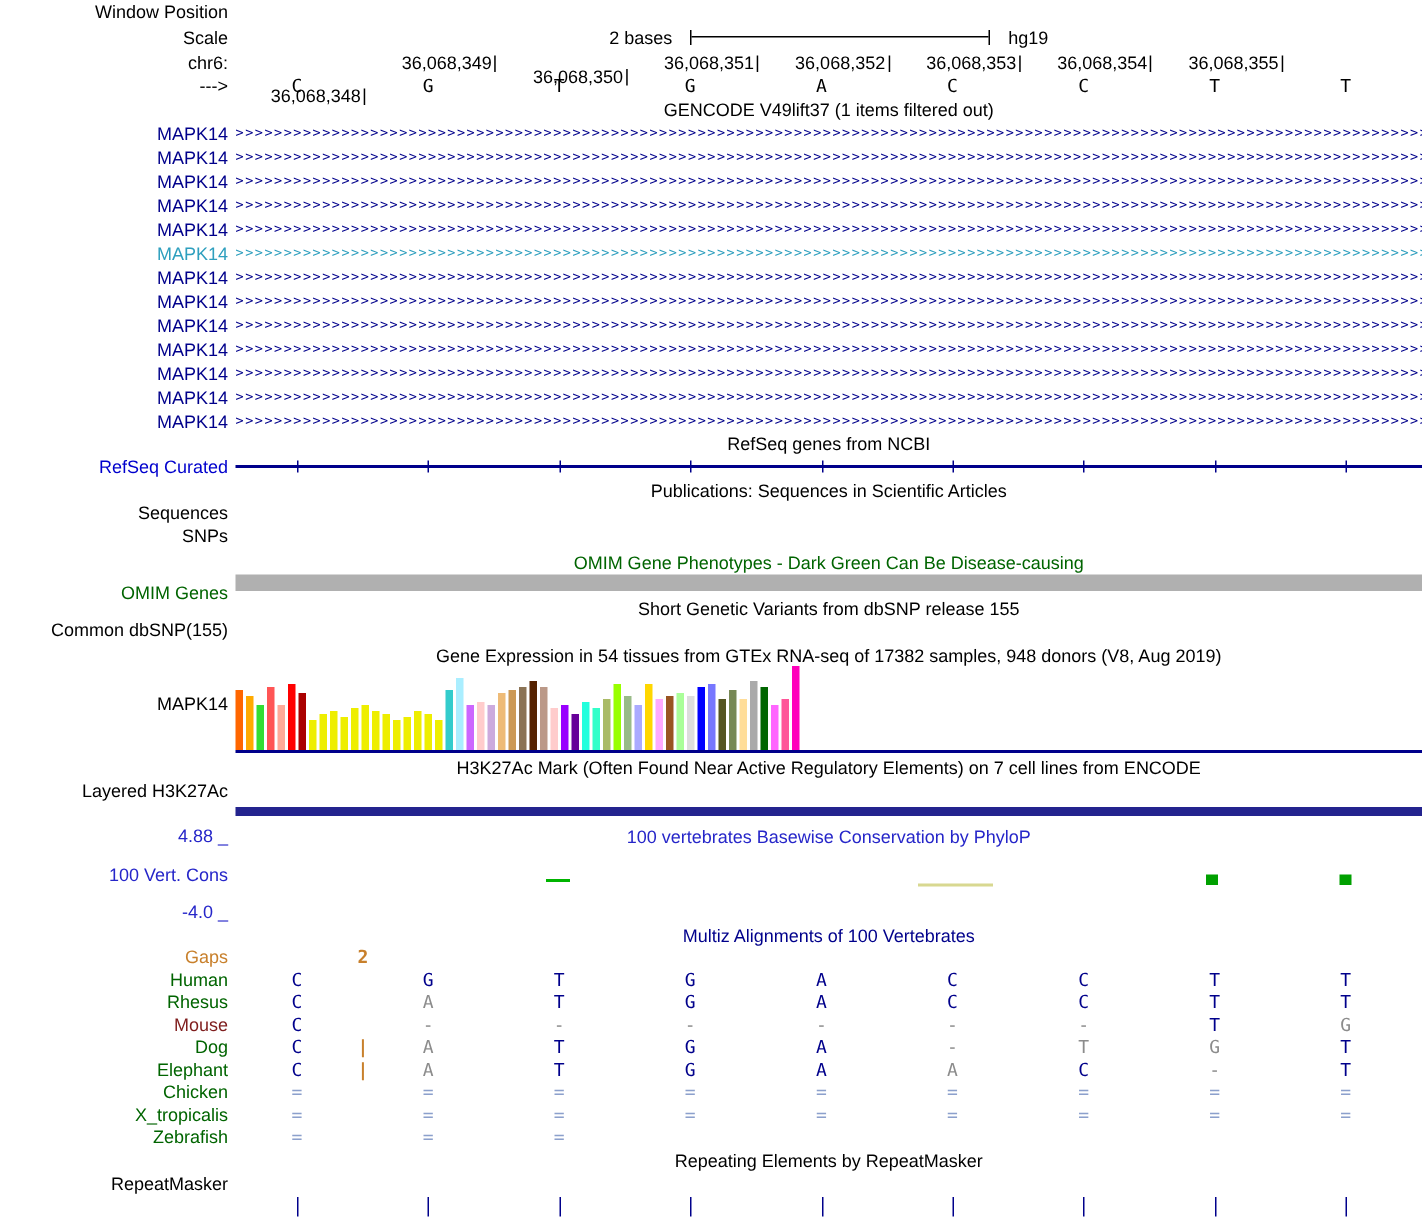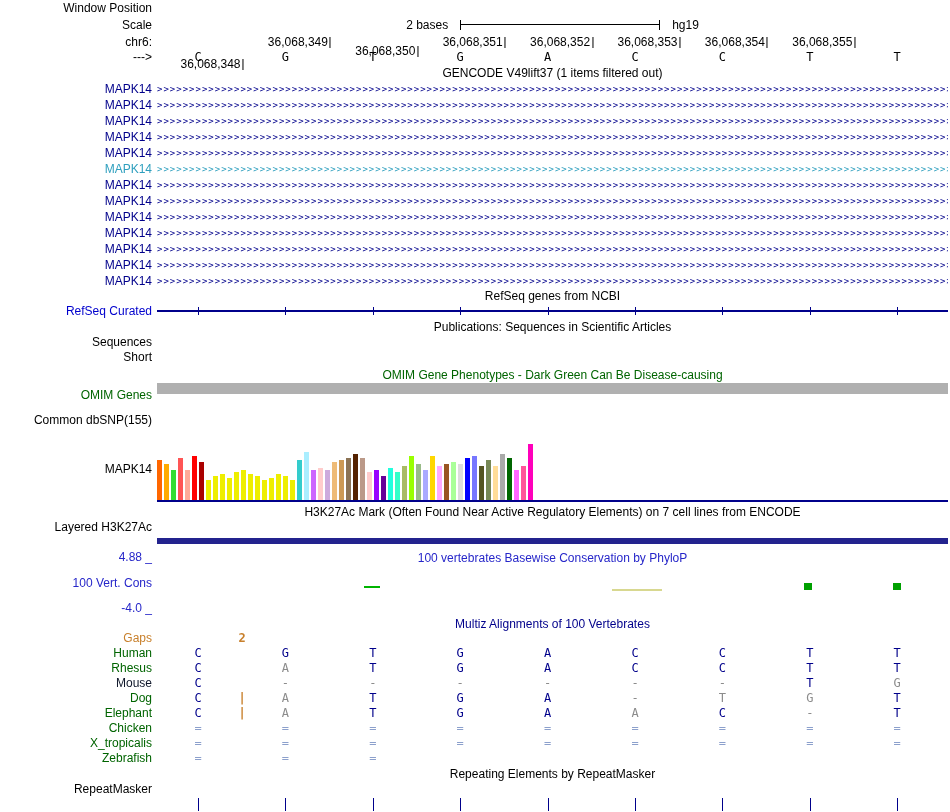--- a/index.html
+++ b/index.html
@@ -129,28 +129,30 @@
   <div class="row-label" style="top:50px">---&gt;</div>
 
   <div class="center-title c-black" style="top:66px">GENCODE V49lift37 (1 items filtered out)</div>
 
   <div class="center-title c-black" style="top:289px">RefSeq genes from NCBI</div>
   <div class="row-label c-blue" style="top:304px">RefSeq Curated</div>
   <div class="hline" style="top:310px;height:2px"></div>
 
   <div class="center-title c-black" style="top:320px">Publications: Sequences in Scientific Articles</div>
   <div class="row-label c-black" style="top:335px">Sequences</div>
-  <div class="row-label c-black" style="top:350px">Short</div>
+  <div class="row-label c-black" style="top:350px">SNPs</div>
 
   <div class="center-title c-green" style="top:368px">OMIM Gene Phenotypes - Dark Green Can Be Disease-causing</div>
   <div class="row-label c-green" style="top:388px">OMIM Genes</div>
   <div class="bar-omim"></div>
 
+  <div class="center-title c-black" style="top:399px">Short Genetic Variants from dbSNP release 155</div>
   <div class="row-label c-black" style="top:413px">Common dbSNP(155)</div>
 
+  <div class="center-title c-black" style="top:430px">Gene Expression in 54 tissues from GTEx RNA-seq of 17382 samples, 948 donors (V8, Aug 2019)</div>
   <div class="row-label c-black" style="top:462px">MAPK14</div>
   <div class="gtex-chart" id="gtex-chart">
       <div class="gtex-bar" style="left: 0px; height: 40px; background: rgb(255, 102, 0);"></div>
       <div class="gtex-bar" style="left: 7px; height: 36px; background: rgb(255, 170, 0);"></div>
       <div class="gtex-bar" style="left: 14px; height: 30px; background: rgb(51, 221, 51);"></div>
       <div class="gtex-bar" style="left: 21px; height: 42px; background: rgb(255, 85, 85);"></div>
       <div class="gtex-bar" style="left: 28px; height: 30px; background: rgb(255, 170, 153);"></div>
       <div class="gtex-bar" style="left: 35px; height: 44px; background: rgb(255, 0, 0);"></div>
       <div class="gtex-bar" style="left: 42px; height: 38px; background: rgb(170, 0, 0);"></div>
       <div class="gtex-bar" style="left: 49px; height: 20px; background: rgb(238, 238, 0);"></div>
@@ -288,21 +290,21 @@
     <span class="row-label" style="top: 661px; color: rgb(0, 100, 0); padding-left: 38px;">Rhesus</span>
     <span class="mzc mz-m" style="left: 198px; top: 661px;">C</span>
     <span class="mzc mz-x" style="left: 285.4px; top: 661px;">A</span>
     <span class="mzc mz-m" style="left: 372.8px; top: 661px;">T</span>
     <span class="mzc mz-m" style="left: 460.2px; top: 661px;">G</span>
     <span class="mzc mz-m" style="left: 547.6px; top: 661px;">A</span>
     <span class="mzc mz-m" style="left: 635px; top: 661px;">C</span>
     <span class="mzc mz-m" style="left: 722.4px; top: 661px;">C</span>
     <span class="mzc mz-m" style="left: 809.8px; top: 661px;">T</span>
     <span class="mzc mz-m" style="left: 897.2px; top: 661px;">T</span>
-    <span class="row-label" style="top: 676px; color: #0f172a;">Mouse</span>
+    <span class="row-label" style="top: 676px; color: #7f1d1d;">Mouse</span>
     <span class="mzc mz-m" style="left: 198px; top: 676px;">C</span>
     <span class="mzc mz-d" style="left: 285.4px; top: 676px;">-</span>
     <span class="mzc mz-d" style="left: 372.8px; top: 676px;">-</span>
     <span class="mzc mz-d" style="left: 460.2px; top: 676px;">-</span>
     <span class="mzc mz-d" style="left: 547.6px; top: 676px;">-</span>
     <span class="mzc mz-d" style="left: 635px; top: 676px;">-</span>
     <span class="mzc mz-d" style="left: 722.4px; top: 676px;">-</span>
     <span class="mzc mz-m" style="left: 809.8px; top: 676px;">T</span>
     <span class="mzc mz-x" style="left: 897.2px; top: 676px;">G</span>
     <span class="row-label" style="top: 691px; color: rgb(0, 100, 0);">Dog</span>

